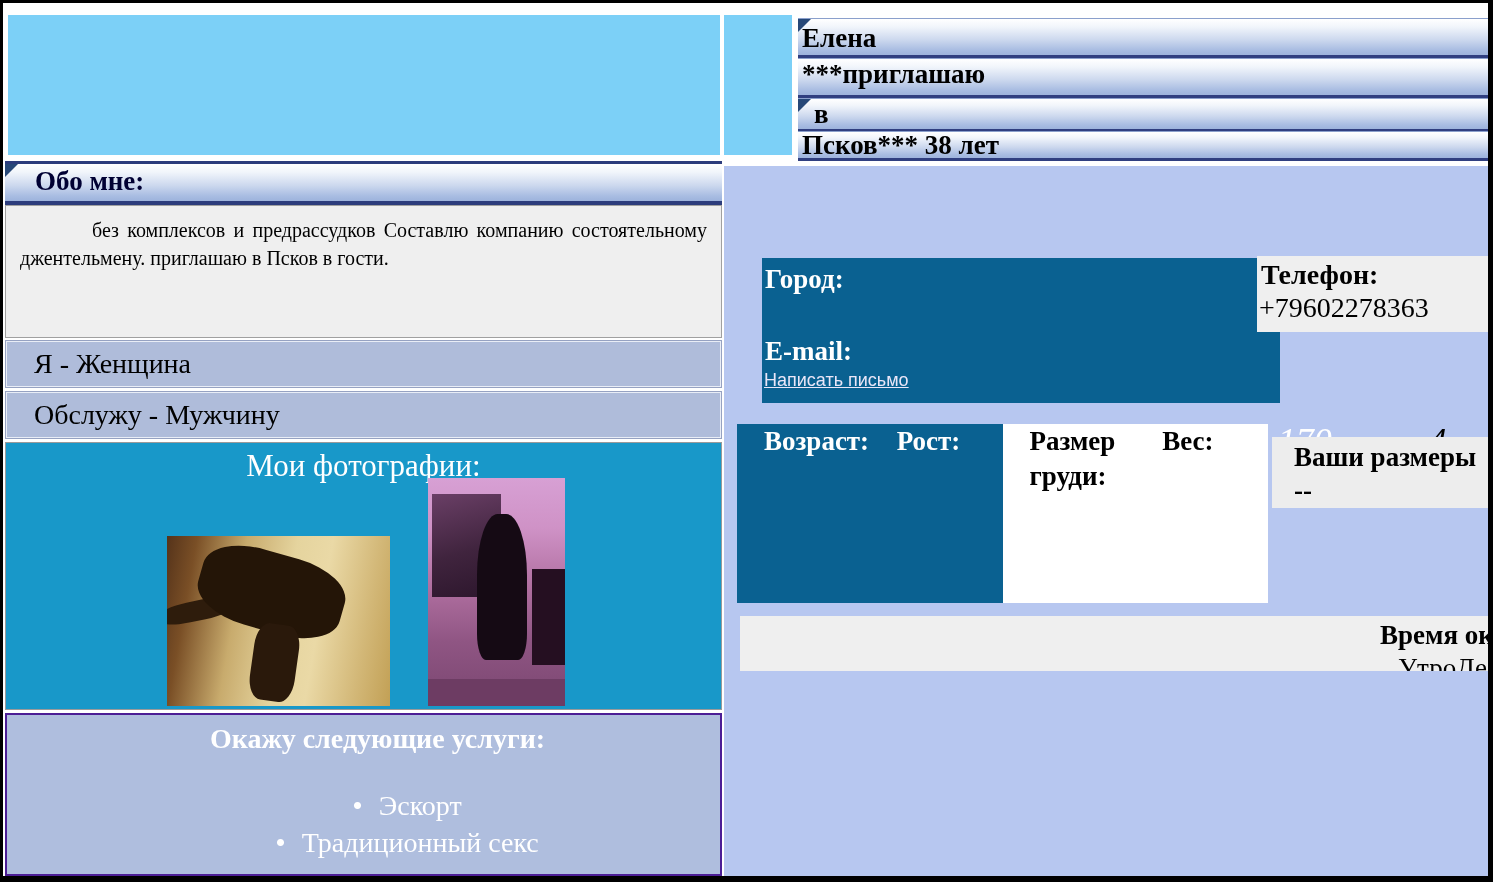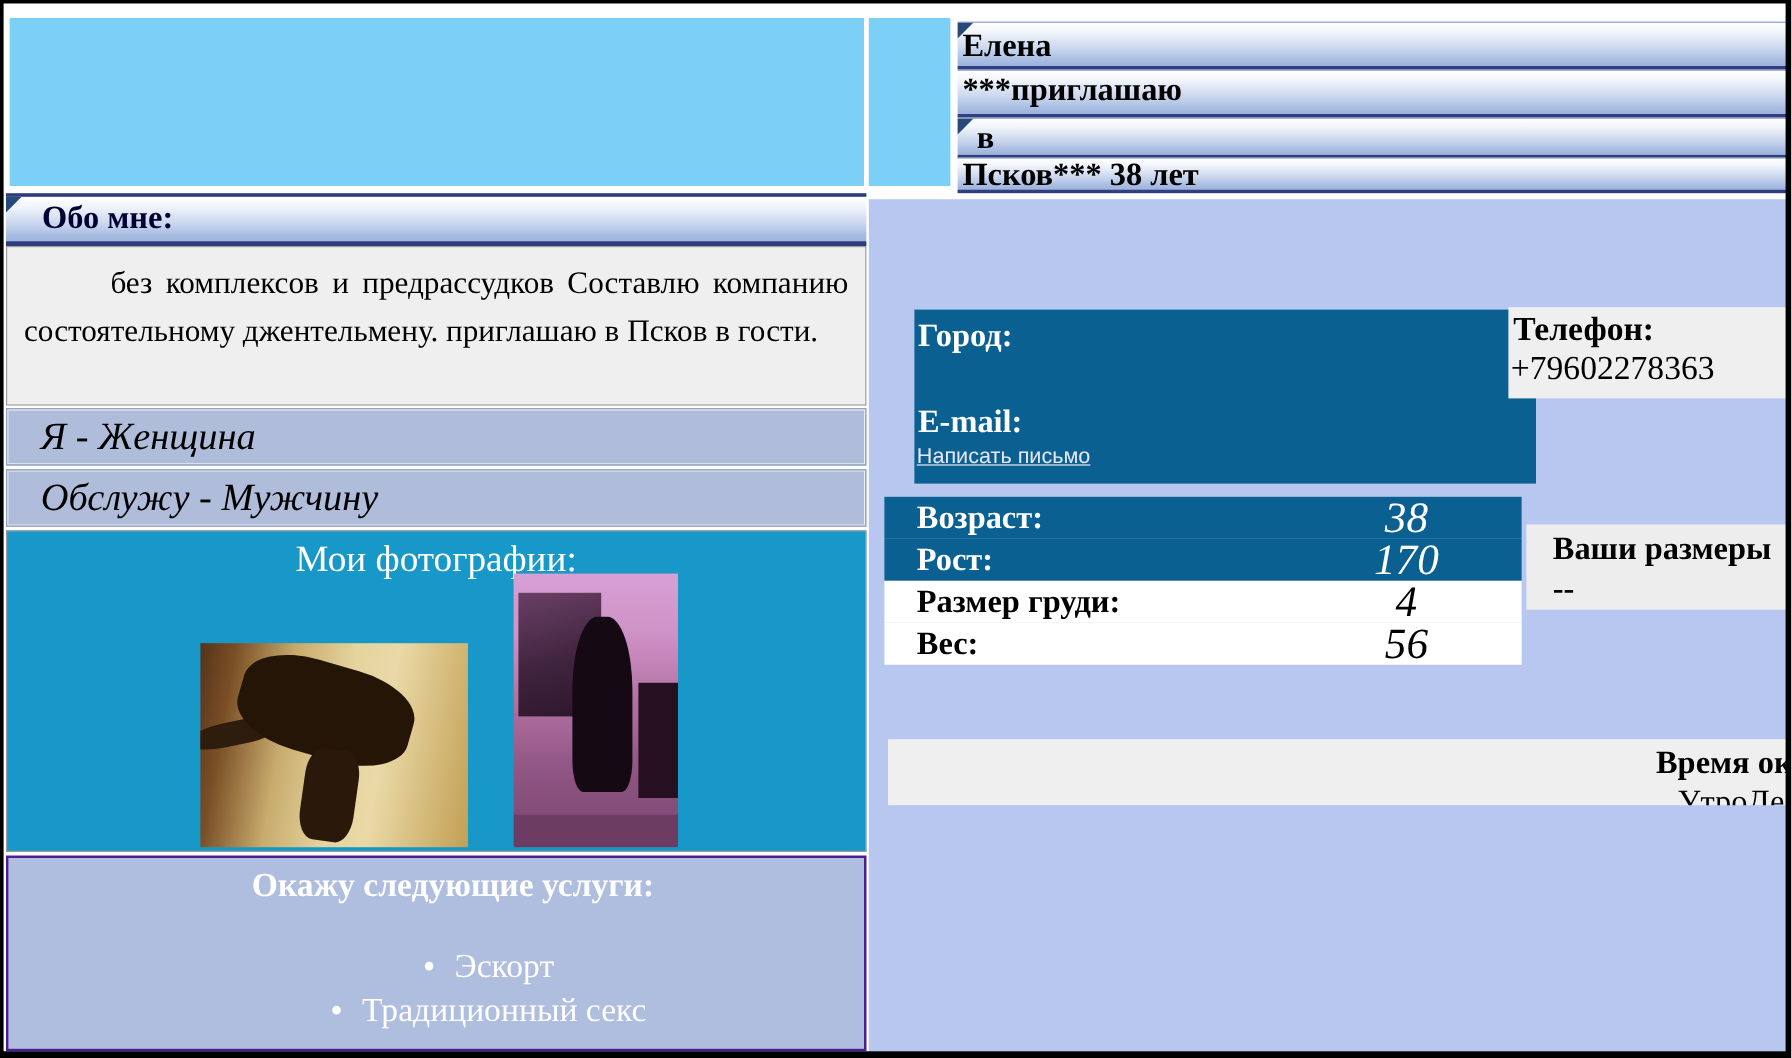--- a/index.html
+++ b/index.html
@@ -33,29 +33,29 @@
   .about-bar .bar-label{
     display:block;padding-left:30px;line-height:34px;
     font-size:27px;font-weight:bold;color:#000033;
   }
   .about-box{
     position:absolute;left:5px;top:205px;width:717px;height:133px;
     background:#EFEFEF;border:1px solid #a0a0a0;box-sizing:border-box;
   }
   .about-box p{
     margin:10px 14px 0 14px;
-    font-size:26px;line-height:40px;
+    font-size:20px;line-height:28px;
     text-indent:72px;text-align:justify;
   }
   .row-bar{
     position:absolute;left:5px;width:717px;height:48px;
     background:#AFBCDA;border:1px solid #96a2c2;box-sizing:border-box;
     box-shadow:inset 0 0 0 1px #e9edf6;
   }
-  .row-bar span{display:block;padding-left:28px;font-size:32px;line-height:45px;font-style:italic;}
+  .row-bar span{display:block;padding-left:28px;font-size:28px;line-height:45px;}
   .row-gender{top:340px;}
   .row-serve{top:391px;}
 
   .photos-box{
     position:absolute;left:5px;top:442px;width:717px;height:268px;
     background:#1898C9;border:1px solid #9a9a9a;box-sizing:border-box;
   }
   .photos-title{margin-top:5px;text-align:center;color:#fff;font-size:31px;}
   .photo{position:absolute;overflow:hidden;}
   .photo1{left:161px;top:93px;width:223px;height:170px;
@@ -100,21 +100,21 @@
   .c-email{top:78px;}
   .mail-link{
     position:absolute;left:2px;top:112px;
     font-family:"Liberation Sans","DejaVu Sans",sans-serif;
     font-size:18px;color:#EAE6F8;text-decoration:underline;
   }
   .phone-box{position:absolute;left:1257px;top:256px;width:233px;height:76px;background:#EFEFEF;z-index:1;padding-top:2px;box-sizing:border-box;}
   .phone-label{padding-left:4px;font-weight:bold;font-size:28px;line-height:33px;}
   .phone-value{padding-left:2px;font-size:28px;line-height:33px;}
 
-  .stats-table{position:absolute;left:737px;top:414px;width:531px;height:125px;z-index:1;display:flex;flex-direction:column;}
+  .stats-table{position:absolute;left:737px;top:424px;width:531px;height:179px;z-index:1;display:flex;flex-direction:row;}
   .srow{position:relative;flex:1;}
   .srow.dark{background:#0A6191;color:#fff;}
   .srow.light{background:#ffffff;color:#000;}
   .slabel{display:block;padding-left:27px;font-weight:bold;font-size:27px;line-height:35px;}
   .sval{position:absolute;left:390px;top:0;width:90px;text-align:center;
     font-style:italic;font-size:36px;line-height:34px;}
   .sizes-box{position:absolute;left:1272px;top:437px;width:218px;height:71px;background:#EDEDED;z-index:1;
     padding:3px 0 0 22px;box-sizing:border-box;}
   .sizes-label{font-weight:bold;font-size:27px;line-height:34px;white-space:nowrap;}
   .sizes-value{font-weight:bold;font-size:27px;line-height:32px;}

